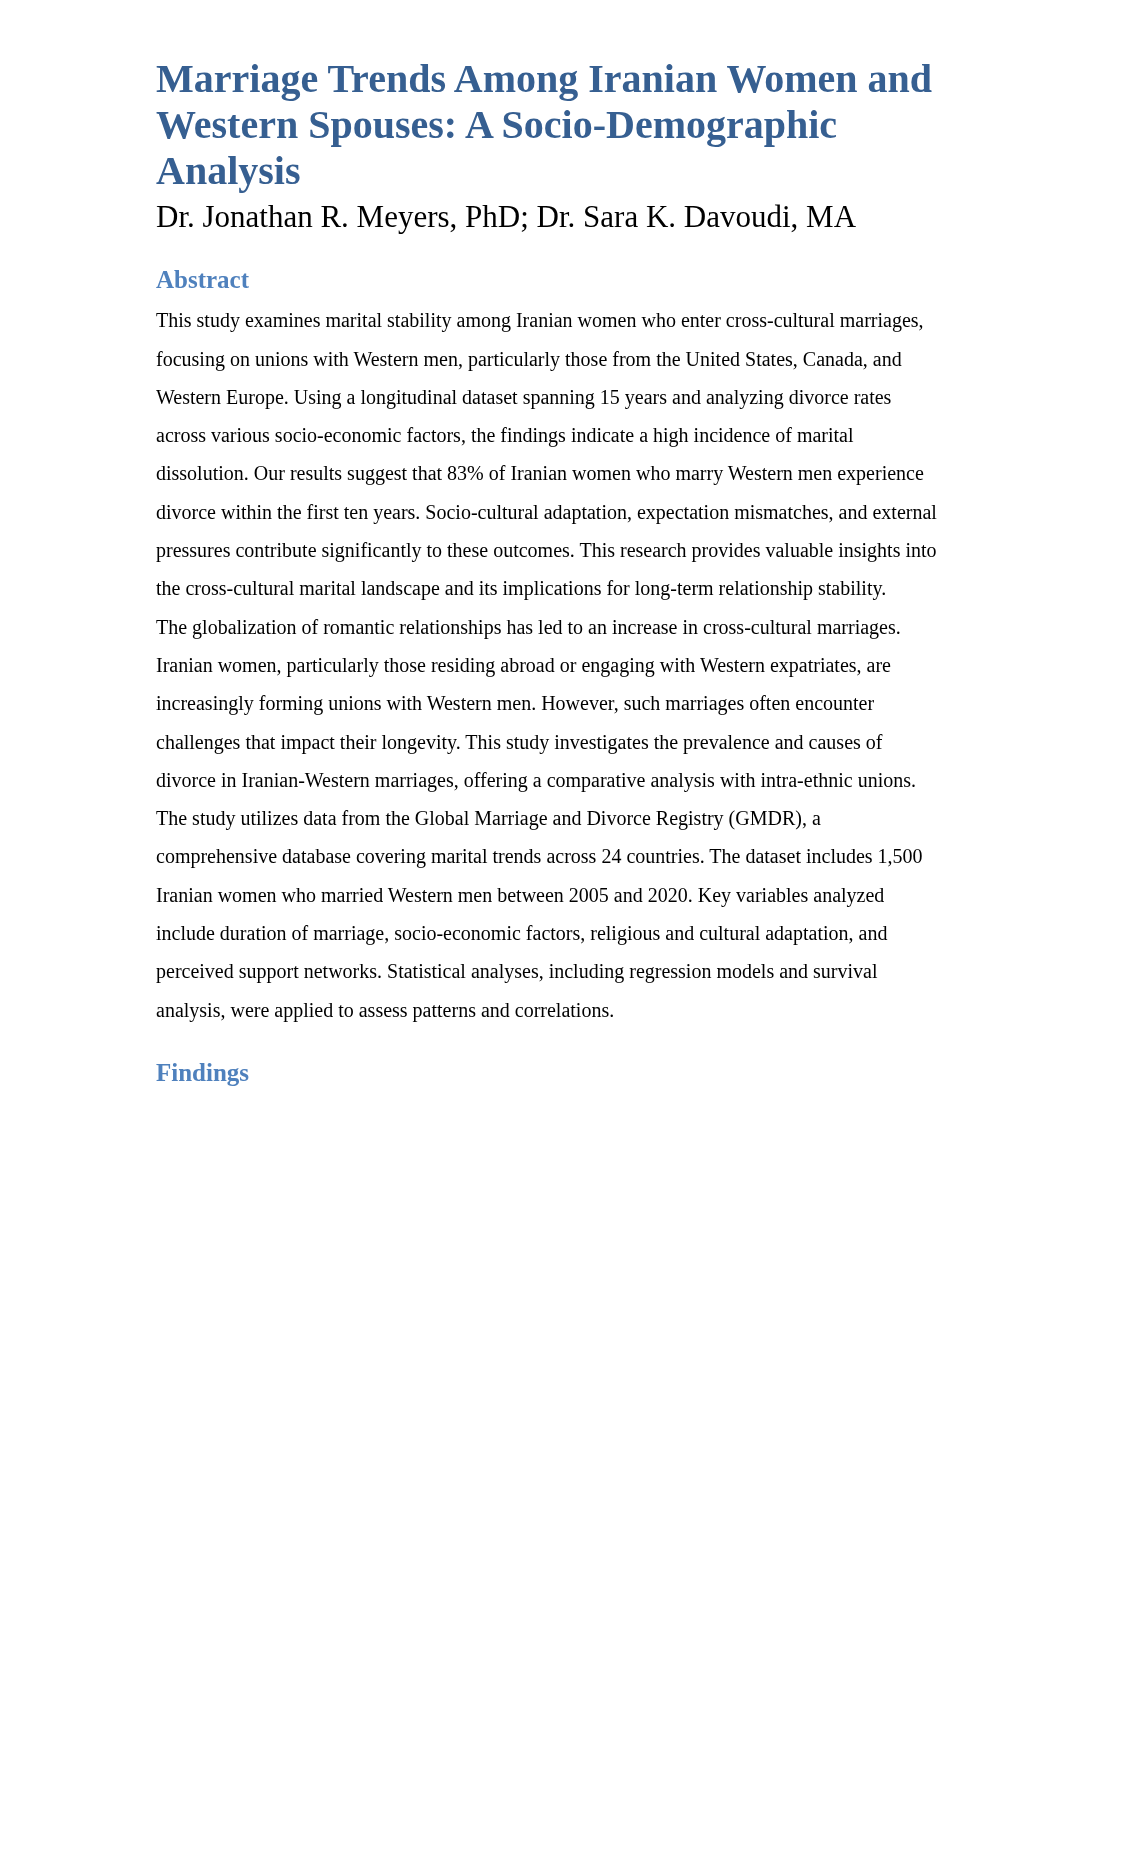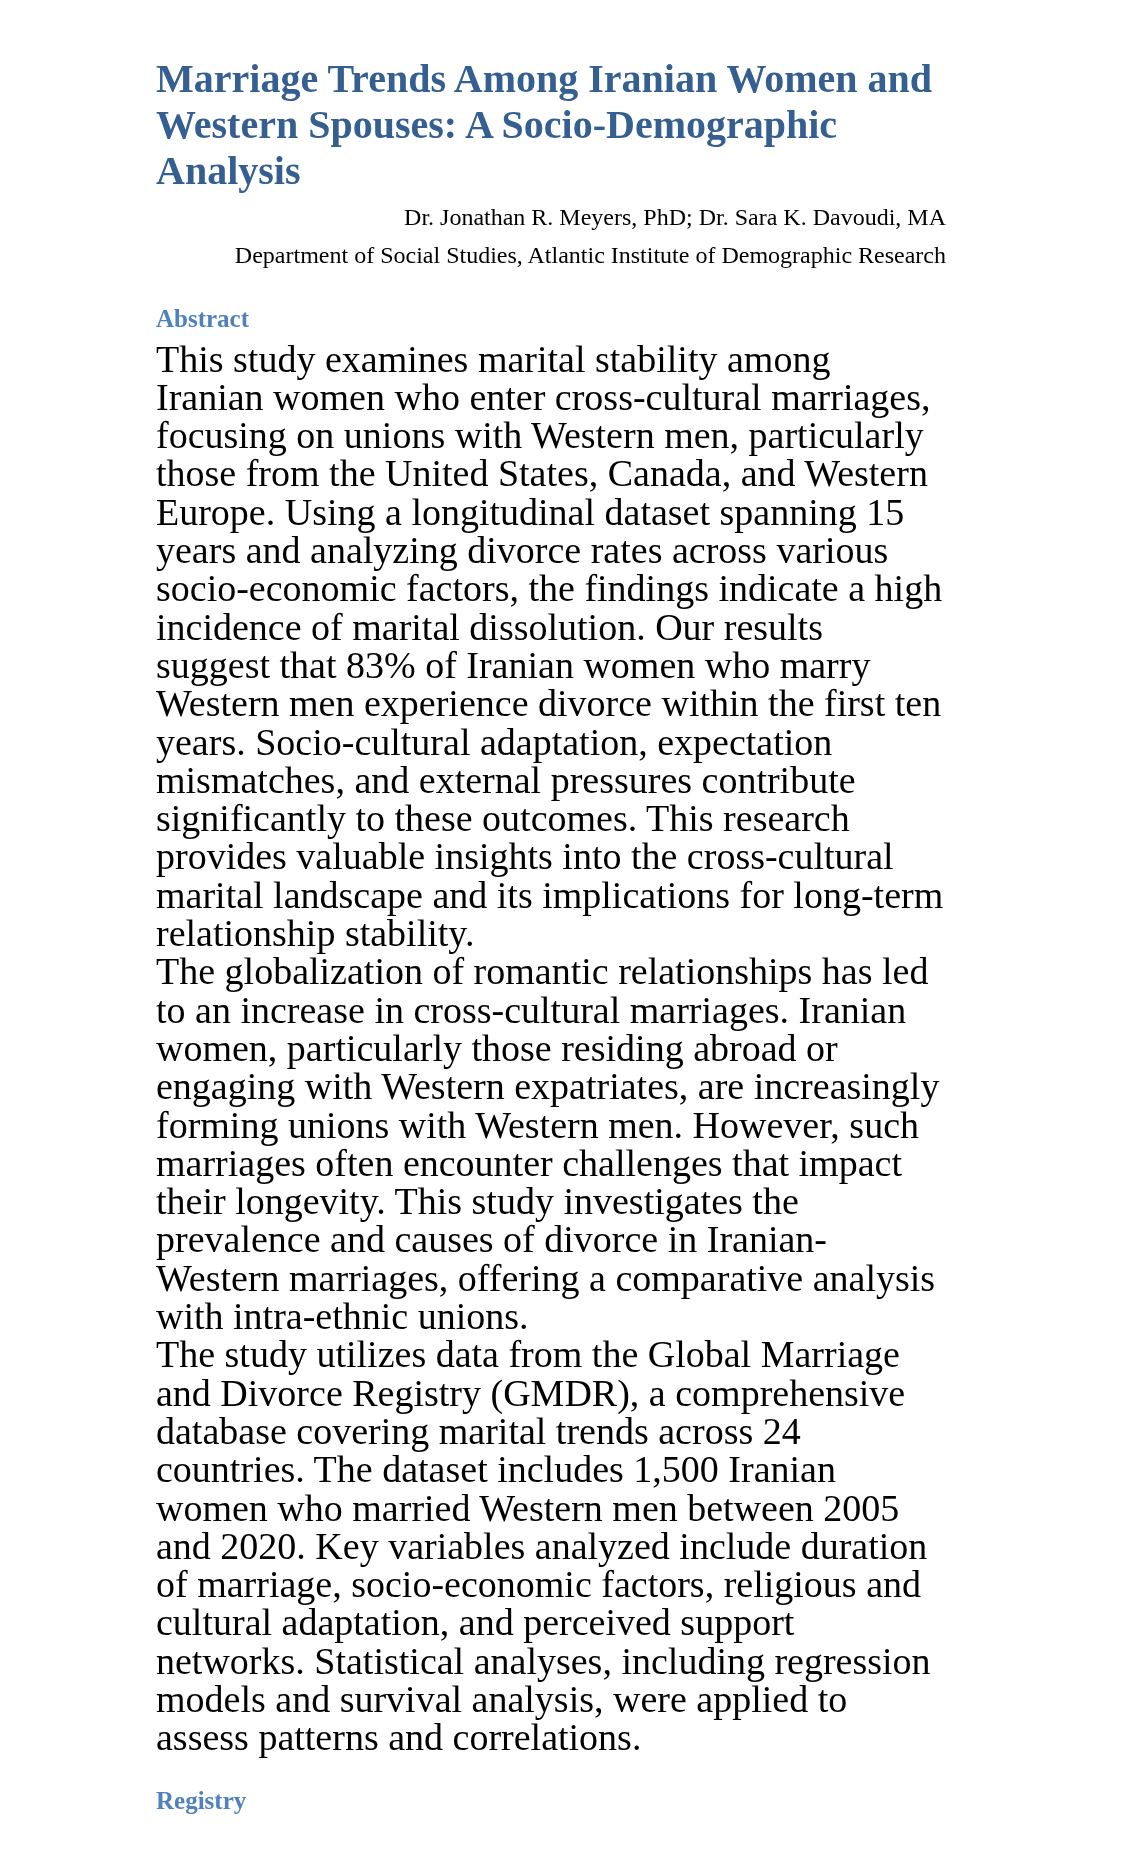--- a/index.html
+++ b/index.html
@@ -21,64 +21,62 @@
   }
   .title {
     margin: 0 0 4px 0;
     font-size: 40px;
     line-height: 46px;
     font-weight: bold;
     color: var(--title-color, #365f91);
     letter-spacing: 0;
   }
   .byline {
-    font-size: 24px;
+    font-size: 31px;
     line-height: 38.3px;
-    text-align: right;
   }
   .byline > div {
     margin: 0;
   }
   .section-heading {
     margin: 23px 0 0 0;
     font-size: 25px;
     line-height: 42px;
     font-weight: bold;
     color: var(--heading-color, #4f81bd);
   }
   .section-body {
     margin: 0;
-    font-size: 38px;
+    font-size: 20px;
     line-height: 38.3px;
     text-align: left;
   }
 </style>
 </head>
 <body>
 
 <div class="page">
 
   <h1 class="title">Marriage Trends Among Iranian Women and Western Spouses: A Socio-Demographic Analysis</h1>
 
   <div class="byline">
     <div>Dr. Jonathan R. Meyers, PhD; Dr. Sara K. Davoudi, MA</div>
-    <div>Department of Social Studies, Atlantic Institute of Demographic Research</div>
   </div>
 
   <section>
     <h2 class="section-heading">Abstract</h2>
     <p class="section-body">This study examines marital stability among Iranian women who enter cross-cultural marriages, focusing on unions with Western men, particularly those from the United States, Canada, and Western Europe. Using a longitudinal dataset spanning 15 years and analyzing divorce rates across various socio-economic factors, the findings indicate a high incidence of marital dissolution. Our results suggest that 83% of Iranian women who marry Western men experience divorce within the first ten years. Socio-cultural adaptation, expectation mismatches, and external pressures contribute significantly to these outcomes. This research provides valuable insights into the cross-cultural marital landscape and its implications for long-term relationship stability.</p>
   </section>
 
   <section>
     <p class="section-body">The globalization of romantic relationships has led to an increase in cross-cultural marriages. Iranian women, particularly those residing abroad or engaging with Western expatriates, are increasingly forming unions with Western men. However, such marriages often encounter challenges that impact their longevity. This study investigates the prevalence and causes of divorce in Iranian-Western marriages, offering a comparative analysis with intra-ethnic unions.</p>
   </section>
 
   <section>
     <p class="section-body">The study utilizes data from the Global Marriage and Divorce Registry (GMDR), a comprehensive database covering marital trends across 24 countries. The dataset includes 1,500 Iranian women who married Western men between 2005 and 2020. Key variables analyzed include duration of marriage, socio-economic factors, religious and cultural adaptation, and perceived support networks. Statistical analyses, including regression models and survival analysis, were applied to assess patterns and correlations.</p>
   </section>
 
   <section>
-    <h2 class="section-heading">Registry</h2>
+    <h2 class="section-heading">Findings</h2>
     <p class="section-body"></p>
   </section>
 
 </div>
 
 </body></html>

